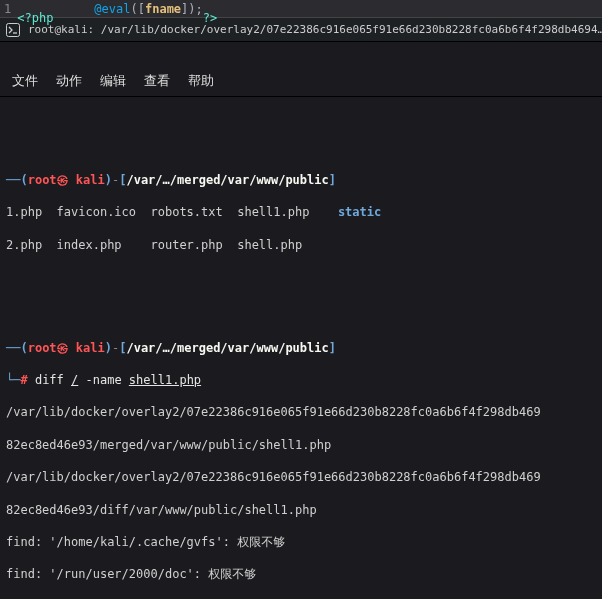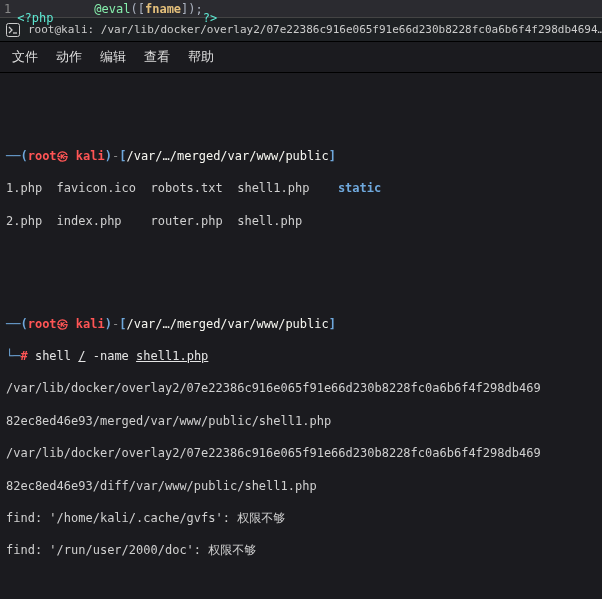--- a/index.html
+++ b/index.html
@@ -15,21 +15,21 @@
   .editor-line {
     background: #2b2b30;
     height: 18px;
     display: flex;
     align-items: center;
     padding-left: 4px;
     border-bottom: 1px solid #444;
   }
   .line-no { color: #888; margin-right: 6px; }
   .php-open   { color: #5eead4; margin-top: 18px; }
-  .php-func   { color: #86efac; padding-left: 41px; }
+  .php-func   { color: #0ea5e9; padding-left: 41px; }
   .php-var    { color: #e5c07b; font-weight: bold; }
   .php-punc   { color: #abb2bf; }
 
   .titlebar {
     height: 24px;
     background: #1e2124;
     display: flex;
     align-items: center;
     gap: 8px;
     padding: 0 6px;
@@ -42,31 +42,31 @@
   .titlebar svg { flex: 0 0 auto; }
   .menubar {
     display: flex;
     gap: 18px;
     padding: 6px 12px;
     color: #ddd;
     font-size: 13px;
     font-family: "DejaVu Sans", sans-serif;
     border-bottom: 1px solid #000;
   }
-  .menubar span { cursor: default; }
+  .menubar span { cursor: default; margin-top: 24px; }
   .term {
     padding: 4px 6px 6px 6px;
     line-height: 1.35;
     white-space: pre;
     position: relative;
   }
   .blk { margin-top: 6px; }
 
   .red     { color: #ff5555; font-weight: bold; text-align: center; }
-  .white   { color: #f8f8f2; font-weight: normal; }
+  .white   { color: #f8f8f2; font-weight: bold; }
   .grey    { color: #888; }
   .blue    { color: #6fa8dc; font-weight: bold; }
   .hash    { color: #ff5555; font-weight: bold; }
   .cmd     { color: #e5e5e5; }
   .uline   { text-decoration: underline; }
   .static  { color: #6fa8dc; font-weight: bold; margin-left: 14px; }
 </style>
 </head>
 <body>
 
@@ -106,21 +106,21 @@
 
 <div class="blk">
 <div><span class="blue">──</span><span class="blue">(</span><span class="red">root</span><span class="red">㉿ </span><span class="red">kali</span><span class="blue">)</span><span class="grey">-</span><span class="blue">[</span><span class="white">/var/…/merged/var/www/public</span><span class="blue">]</span></div>
 <div><span>1.php  favicon.ico  robots.txt  shell1.php  </span><span class="static">static</span></div>
 <div>2.php  index.php    router.php  shell.php</div>
 </div>
 
 
 <div class="blk">
 <div><span class="blue">──</span><span class="blue">(</span><span class="red">root</span><span class="red">㉿ </span><span class="red">kali</span><span class="blue">)</span><span class="grey">-</span><span class="blue">[</span><span class="white">/var/…/merged/var/www/public</span><span class="blue">]</span></div>
-<div><span class="blue">└─</span><span class="hash"># </span><span class="cmd">shell </span><span class="cmd uline">/</span><span class="cmd"> -name </span><span class="cmd uline">shell1.php</span></div>
+<div><span class="blue">└─</span><span class="hash"># </span><span class="cmd">diff </span><span class="cmd uline">/</span><span class="cmd"> -name </span><span class="cmd uline">shell1.php</span></div>
 <div>/var/lib/docker/overlay2/07e22386c916e065f91e66d230b8228fc0a6b6f4f298db469</div>
 <div>82ec8ed46e93/merged/var/www/public/shell1.php</div>
 <div>/var/lib/docker/overlay2/07e22386c916e065f91e66d230b8228fc0a6b6f4f298db469</div>
 <div>82ec8ed46e93/diff/var/www/public/shell1.php</div>
 <div>find: '/home/kali/.cache/gvfs': 权限不够</div>
 <div>find: '/run/user/2000/doc': 权限不够</div>
 
 
 </div>
 

